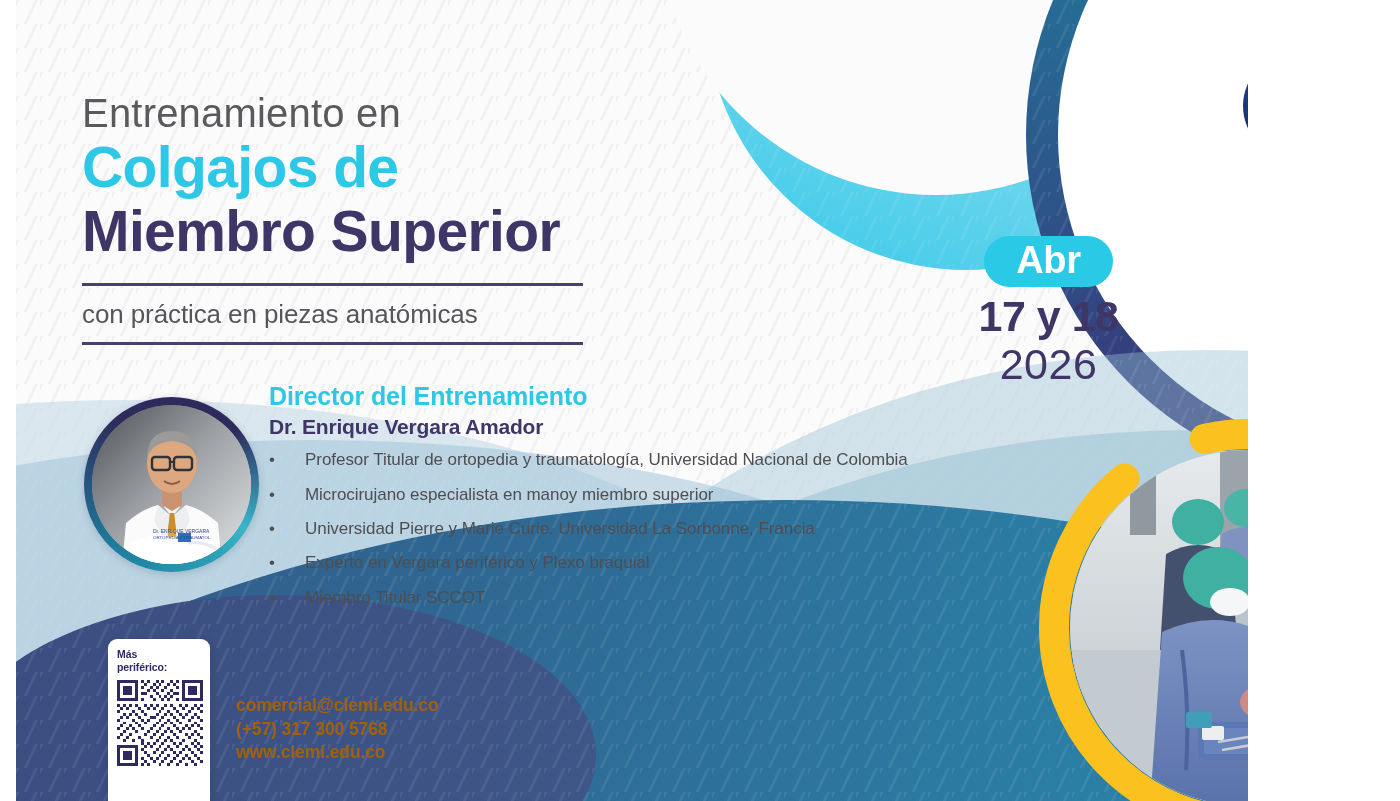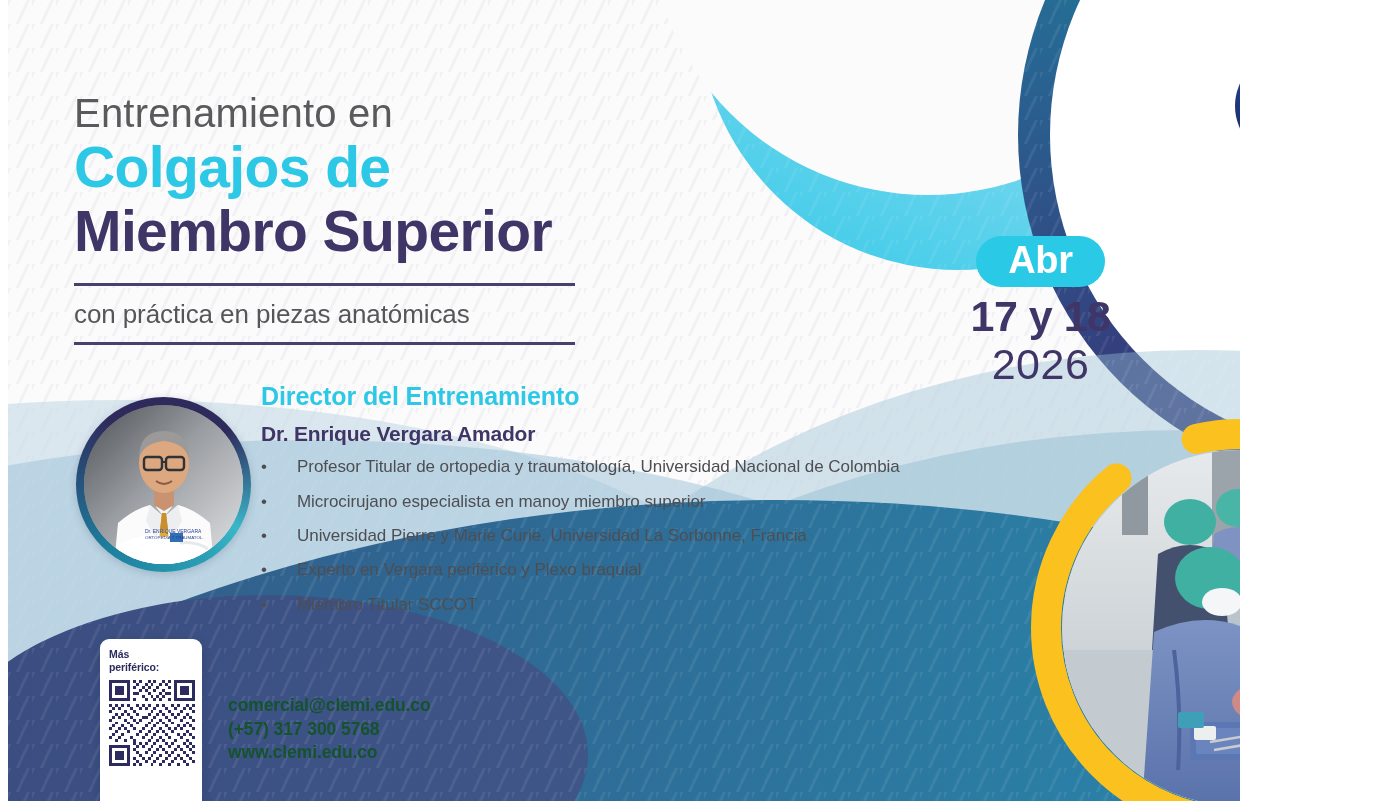--- a/index.html
+++ b/index.html
@@ -3,21 +3,21 @@
 <meta charset="utf-8">
 <style>
   * { margin:0; padding:0; box-sizing:border-box; }
   html,body { width:1400px; height:801px; overflow:hidden; }
   body {
     font-family:"Liberation Sans", sans-serif;
     background:#ffffff;
     position:relative;
   }
   #poster {
-    position:absolute; left:8px; top:0;
+    position:absolute; left:16px; top:0;
     width:1232px; height:801px;
     overflow:hidden;
     background:#fbfbfc;
   }
 
   
   .layer { position:absolute; }
 
   #bg-texture {
     left:0; top:0; width:1400px; height:801px;
@@ -195,21 +195,21 @@
   }
 
   
   #director { position:absolute; left:253px; top:381px; z-index:30; width:800px; }
   #director-role {
     font-size:25px; font-weight:700; color:#2cc8e6; line-height:1.25;
     letter-spacing:-.1px;
   }
   #director-name {
     font-size:21px; font-weight:700; color:#3f3566; line-height:1.28;
-    letter-spacing:-.2px; margin-top:9px;
+    letter-spacing:-.2px; margin-top:2px;
   }
   #bullets { margin-top:9px; }
   .bullet {
     display:flex; align-items:flex-start;
     font-size:17px; color:#4e4e52; line-height:1.2;
     margin-bottom:14px; letter-spacing:-.05px;
   }
   .bullet .dot { width:36px; flex:0 0 36px; color:#4e4e52; }
   .bullet .btxt { white-space:nowrap; }
 
@@ -236,21 +236,21 @@
   }
   .qr-label {
     font-size:10.5px; font-weight:700; color:#2c2a5e;
     line-height:1.22; letter-spacing:-.1px;
   }
   #qr-code { width:86px; height:86px; margin-top:6px; }
 
   
   #contact { position:absolute; left:220px; top:694px; z-index:40; }
   .contact-line {
-    font-size:17.5px; font-weight:700; color:#14532d;
+    font-size:17.5px; font-weight:700; color:#a16207;
     line-height:1.35; letter-spacing:-.1px;
   }
 </style>
 </head>
 <body>
 
 <div id="poster">
 
   <div class="layer" id="cyan-crescent"></div>
   <div class="layer" id="cyan-crescent-mask"></div>

